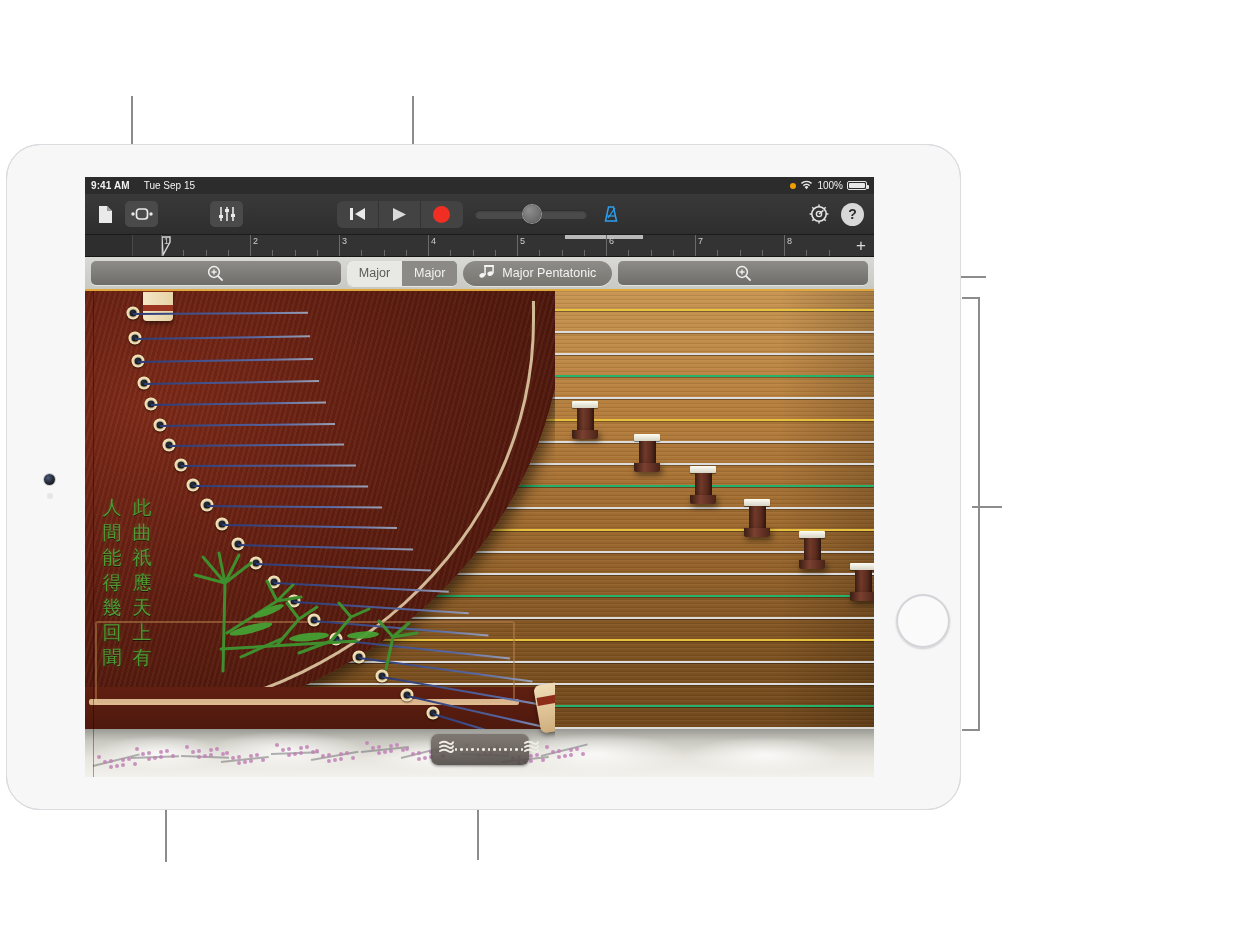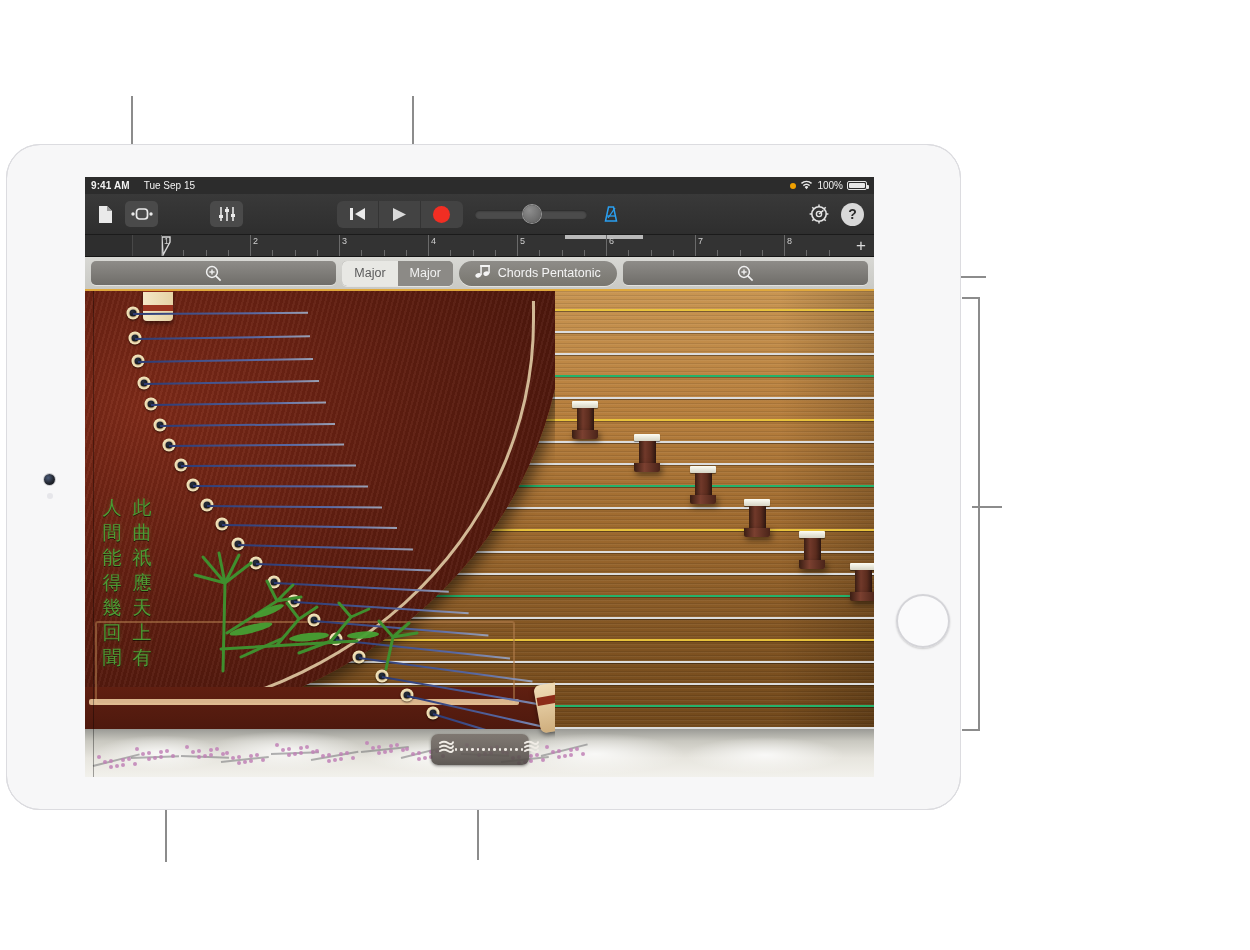--- a/index.html
+++ b/index.html
@@ -590,21 +590,21 @@
         <div class="scale-pill">
           <span>
             <svg width="16" height="15" viewBox="0 0 16 15">
               <ellipse cx="3.2" cy="11.4" rx="2.9" ry="2.2" fill="#f4f4f4" transform="rotate(-18 3.2 11.4)"></ellipse>
               <ellipse cx="11.2" cy="9.6" rx="2.9" ry="2.2" fill="#f4f4f4" transform="rotate(-18 11.2 9.6)"></ellipse>
               <rect x="5.3" y="1" width="1.5" height="10.2" fill="#f4f4f4"></rect>
               <rect x="13.3" y="1" width="1.5" height="8.4" fill="#f4f4f4"></rect>
               <rect x="5.3" y="1" width="9.5" height="2" fill="#f4f4f4"></rect>
             </svg>
           </span>
-          <span>Chords Pentatonic</span>
+          <span>Major Pentatonic</span>
         </div>
 
         <div class="zoom-pad">
           <svg width="17" height="17" viewBox="0 0 17 17">
             <circle cx="7" cy="7" r="5.4" fill="none" stroke="#f0f0f0" stroke-width="1.5"></circle>
             <line x1="10.8" y1="10.8" x2="15.6" y2="15.6" stroke="#f0f0f0" stroke-width="1.7"></line>
             <line x1="4.4" y1="7" x2="9.6" y2="7" stroke="#f0f0f0" stroke-width="1.4"></line>
             <line x1="7" y1="4.4" x2="7" y2="9.6" stroke="#f0f0f0" stroke-width="1.4"></line>
           </svg>
         </div>

